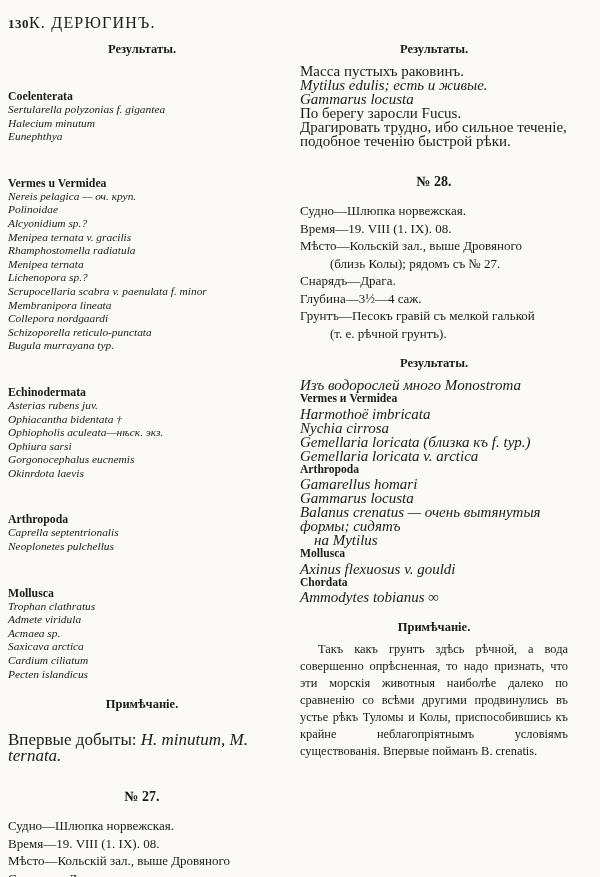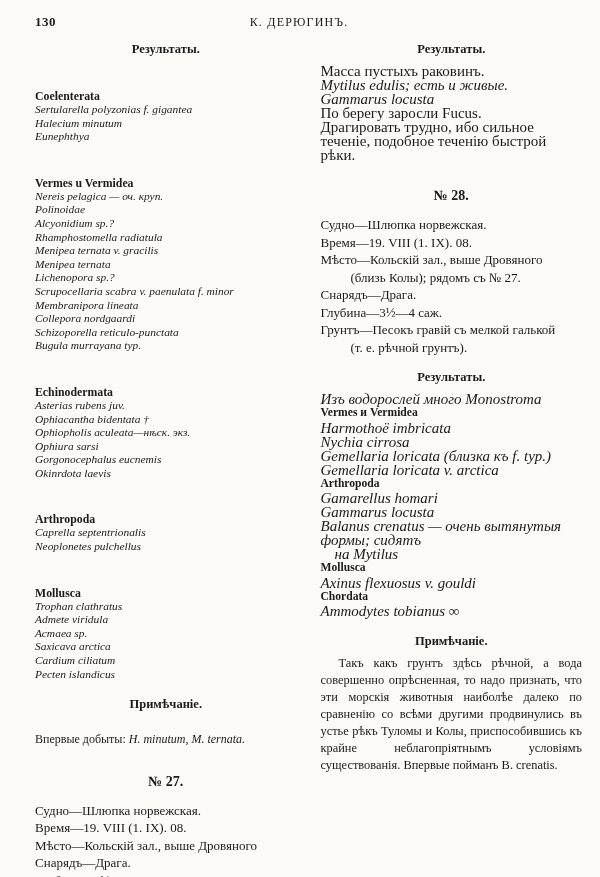--- a/index.html
+++ b/index.html
@@ -6,36 +6,36 @@
   body{
     width:600px;height:877px;
     background:#fbfaf7;
     font-family:"Liberation Serif", serif;
     color:#1a1a1a;
     position:relative;
     overflow:hidden;
   }
   .page{
     position:absolute;inset:0;
-    padding:14px 18px 0 35px;
+    padding:14px 18px 0 8px;
     box-sizing:border-box;
   }
   .hdr{
     display:flex;
     align-items:baseline;
     font-size:11.5px;
     letter-spacing:.5px;
     margin-bottom:10px;
     height:16px;
   }
   .hdr .folio{font-weight:bold;font-size:13px;}
   .hdr .runhead{
     flex:1;
-    text-align:center;
-    font-size:12px;
+    text-align:left;
+    font-size:16px;
     letter-spacing:1.2px;
     padding-right:40px;
   }
   .cols{
     display:flex;
     gap:24px;
     height:840px;
   }
   .col{width:268px;position:relative;}
   .sec-title{
@@ -56,21 +56,21 @@
     font-size:11.4px;
     line-height:13.6px;
   }
   .note-title{
     text-align:center;
     font-weight:bold;
     font-size:12.5px;
     margin:16px 0 6px 0;
   }
   .note-body{
-    font-size:12px;
+    font-size:17px;
     line-height:15.5px;
     margin-top:20px;
   }
   .stn-num{
     text-align:center;
     font-weight:bold;
     font-size:14px;
     margin:26px 0 12px 0;
   }
   .field{
@@ -112,22 +112,22 @@
 
       <div class="res-list">
         <div class="grp-head">Coelenterata</div>
         <div class="taxon">Sertularella polyzonias f. gigantea</div>
         <div class="taxon">Halecium minutum</div>
         <div class="taxon">Eunephthya</div>
         <div class="grp-head">Vermes u Vermidea</div>
         <div class="taxon">Nereis pelagica — оч. круп.</div>
         <div class="taxon">Polinoidae</div>
         <div class="taxon">Alcyonidium sp.?</div>
+        <div class="taxon">Menipea ternata v. gracilis</div>
         <div class="taxon">Rhamphostomella radiatula</div>
-        <div class="taxon">Menipea ternata v. gracilis</div>
         <div class="taxon">Menipea ternata</div>
         <div class="taxon">Lichenopora sp.?</div>
         <div class="taxon">Scrupocellaria scabra v. paenulata f. minor</div>
         <div class="taxon">Membranipora lineata</div>
         <div class="taxon">Collepora nordgaardi</div>
         <div class="taxon">Schizoporella reticulo-punctata</div>
         <div class="taxon">Bugula murrayana typ.</div>
         <div class="grp-head">Echinodermata</div>
         <div class="taxon">Asterias rubens juv.</div>
         <div class="taxon">Ophiacantha bidentata †</div>

